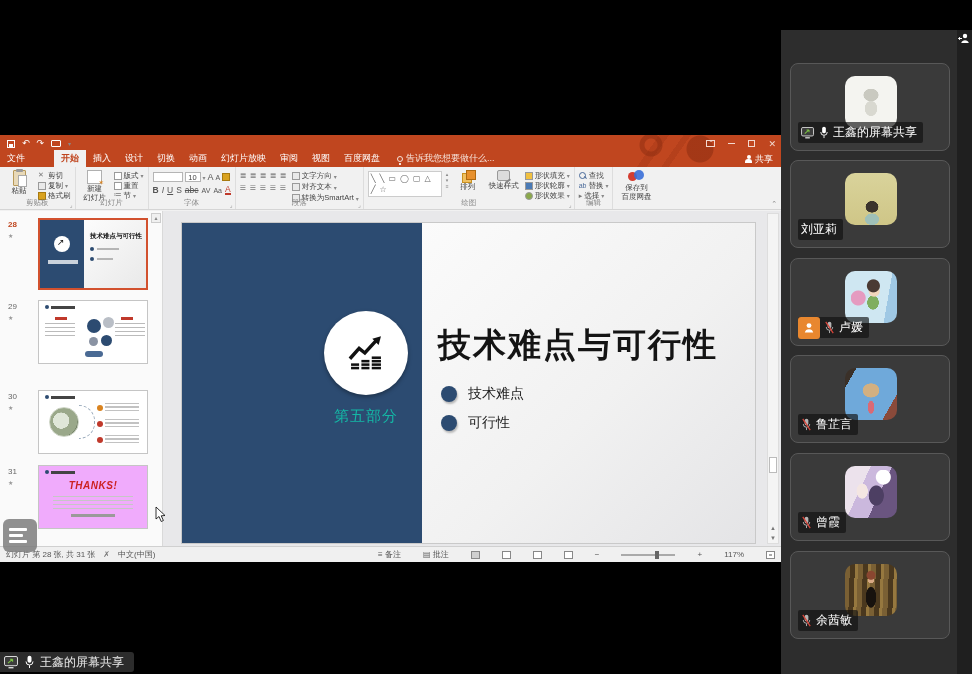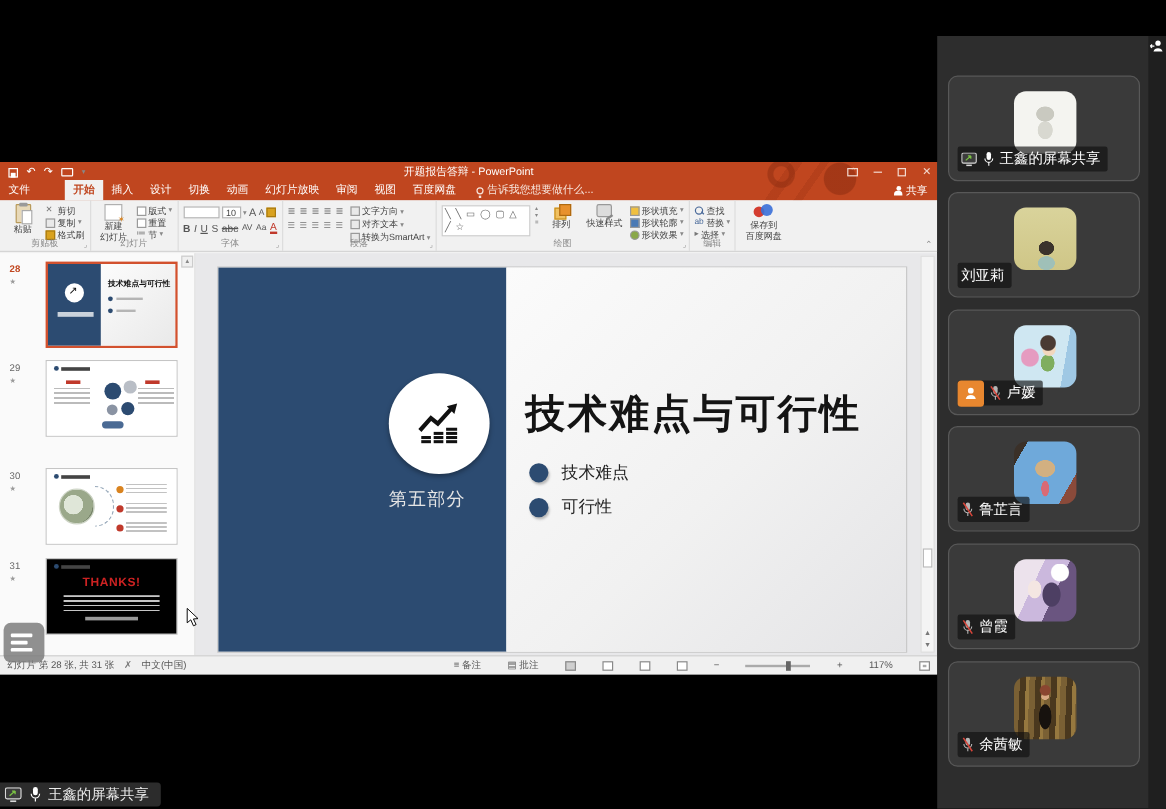--- a/index.html
+++ b/index.html
@@ -141,33 +141,33 @@
   .m29 .cb { position:absolute; left:46px; top:50px; width:18px; height:6px; border-radius:3px; background:#4a6a94; }
 
   .m30 { height:62px; position:relative; background:#fff; }
   .m30 .photo { position:absolute; left:10px; top:16px; width:30px; height:30px; border-radius:50%;
     background:radial-gradient(circle at 40% 45%, #dfe6d8 0 35%, #9aa88a 36% 70%, #77856a 71%); border:1px solid #cdd4c5; }
   .m30 .arc { position:absolute; left:40px; top:14px; width:16px; height:34px; border:1px dashed #9ab; border-left:none; border-radius:0 16px 16px 0; }
   .m30 .it { position:absolute; left:58px; display:flex; align-items:center; gap:2px; }
   .m30 .ic { width:6px; height:6px; border-radius:50%; }
   .m30 .tx { width:34px; height:10px; background:repeating-linear-gradient(#c2c2c2 0 1.4px, transparent 1.4px 3.4px); }
 
-  .m31 { height:62px; position:relative; background:#000000; }
+  .m31 { height:62px; position:relative; background:#f0abfc;font-style:italic; }
   .m31 .thanks { position:absolute; left:0; right:0; top:14px; text-align:center; color:#cc2222; font-weight:bold; font-size:10px; letter-spacing:.5px; }
   .m31 .pl { position:absolute; left:14px; top:30px; width:80px; height:14px; background:repeating-linear-gradient(#c6c6c6 0 1.4px, transparent 1.4px 4px); }
   .m31 .sig { position:absolute; left:32px; top:48px; width:44px; height:3px; background:#9a9a9a; }
 
   
   .editor { position:relative; flex:1; background:#e8e8ea; }
   .slide { position:absolute; left:19px; top:12px; width:573px; height:320px; background:#fff;
     box-shadow:0 0 0 1px #c9c9c9; display:flex; }
   .slide-left { width:240px; height:100%; background:#2c4b71; position:relative; }
   .bigcirc { position:absolute; left:142px; top:88px; width:84px; height:84px; border-radius:50%; background:#fff;
     box-shadow:0 2px 4px rgba(0,0,0,.35); display:flex; align-items:center; justify-content:center; }
-  .sec-label { position:absolute; left:142px; top:184px; width:84px; text-align:left; color:#e5e5e5; font-size:15px; letter-spacing:1px; }
+  .sec-label { position:absolute; left:142px; top:184px; width:84px; text-align:center; color:#14b8a6; font-size:15px; letter-spacing:1px; }
   .slide-right { flex:1; background:linear-gradient(135deg,#fbfbfb 0%,#f1f1f1 55%,#e4e4e6 100%); position:relative; }
   .stitle { position:absolute; left:16px; top:100px; font-size:33px; font-weight:bold; color:#141414; letter-spacing:2px; white-space:nowrap; }
   .sb { position:absolute; left:19px; display:flex; align-items:center; gap:11px; }
   .sb .bcirc { width:16px; height:16px; border-radius:50%; background:#2c4b71; box-shadow:1px 2px 2px rgba(0,0,0,.25); }
   .sb .btxt { font-size:14px; color:#222; }
   .vsb { position:absolute; right:2px; top:2px; width:12px; bottom:2px; background:#f4f4f4; border:1px solid #ddd; }
   .vsb .vth { position:absolute; left:1px; right:1px; top:74%; height:16px; background:#fff; border:1px solid #bbb; }
   .vsb .nav { position:absolute; left:0; right:0; text-align:center; font-size:6px; color:#777; }
 
   
@@ -246,21 +246,20 @@
 
       <div class="ppt-chrome">
         <div class="tbar">
           <div class="qat">
             <span class="ic-save"></span>
             <span class="gl">↶</span>
             <span class="gl">↷</span>
             <span class="ic-proj"></span>
             <span class="gl caret">▾</span>
           </div>
-          <div class="wtitle">开题报告答辩 - PowerPoint</div>
           <div class="wctl">
             <span class="b ic-ribopt"></span>
             <span class="b mintick"></span>
             <span class="b maxbox"></span>
             <span class="b">✕</span>
           </div>
         </div>
         <div class="tabs">
           <span class="tab">文件</span>
           <span class="tab active">开始</span>

